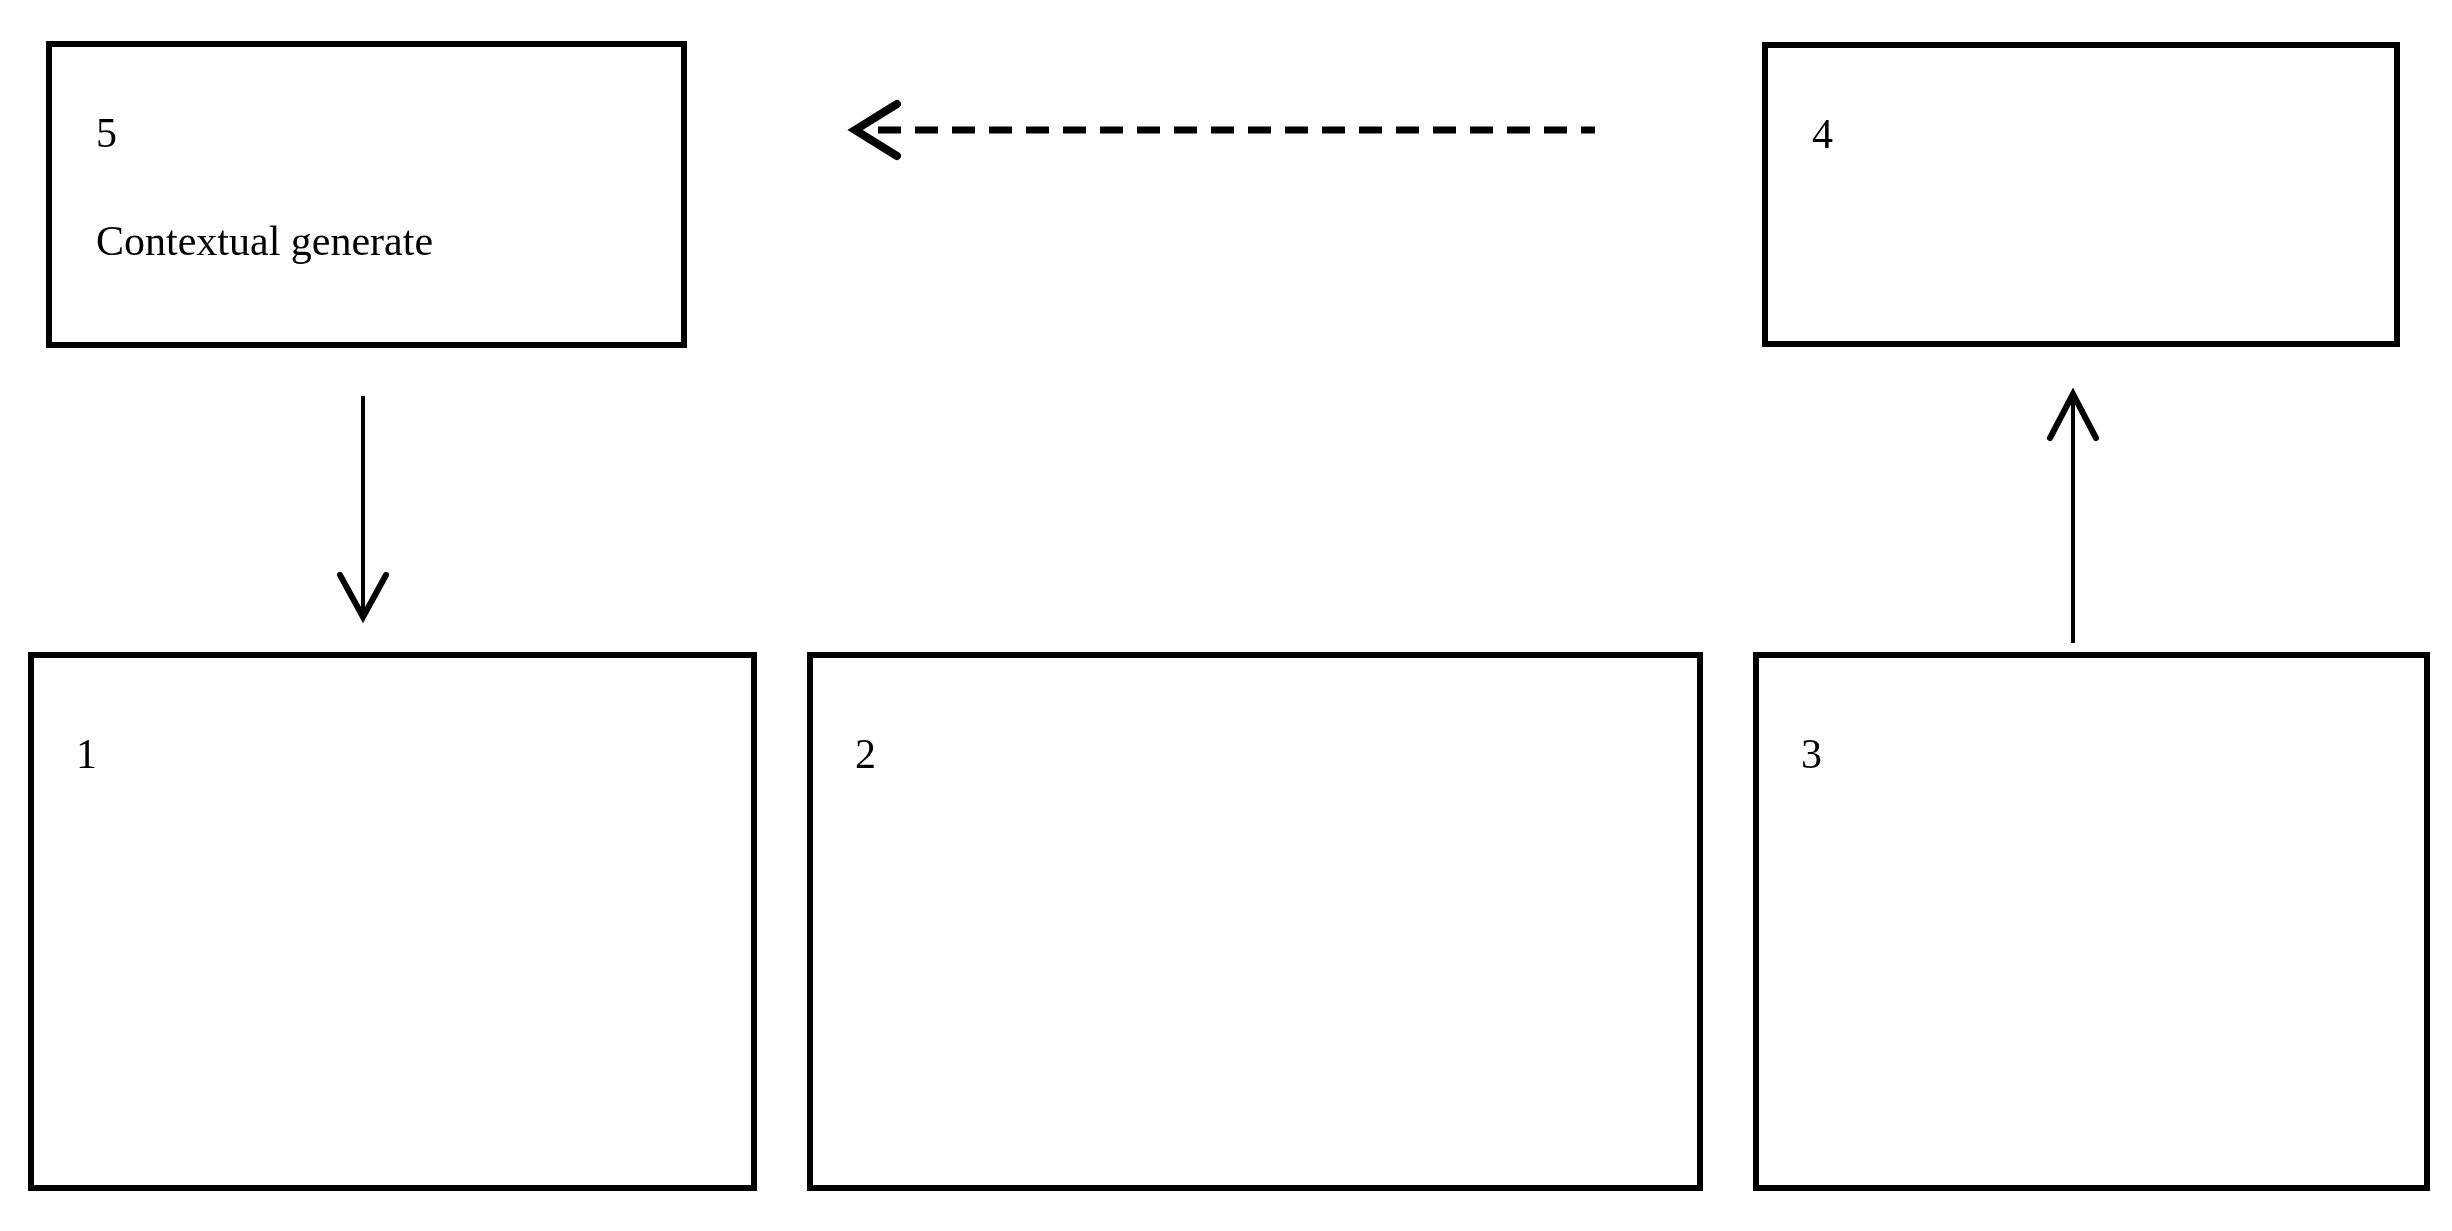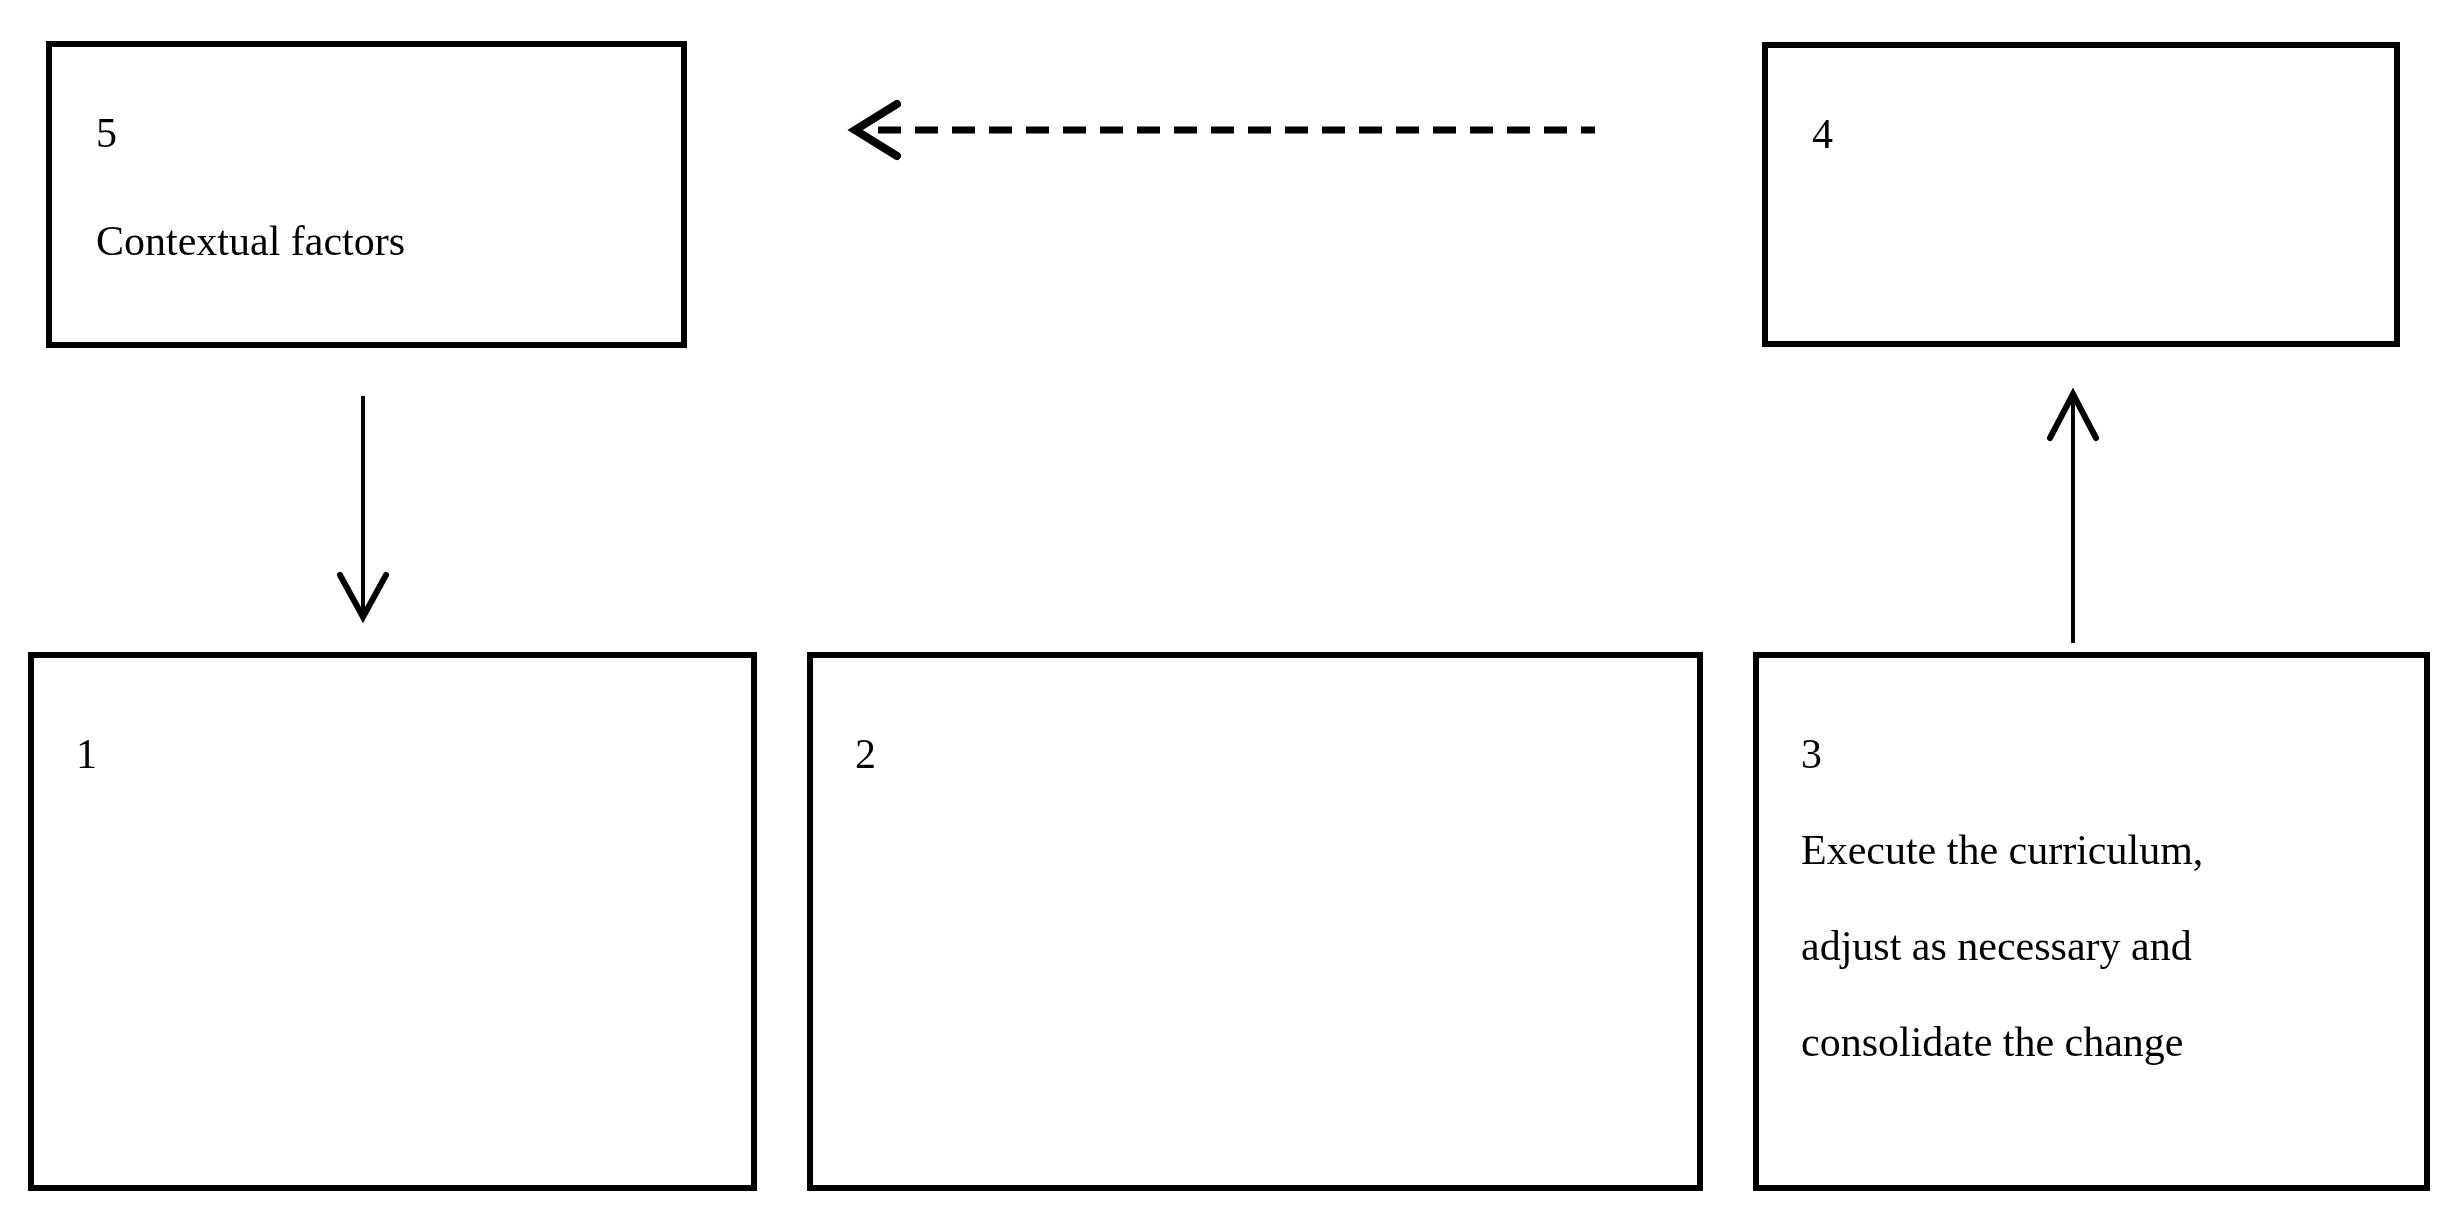--- a/index.html
+++ b/index.html
@@ -48,40 +48,37 @@
   .arrow-down   { left: 323px; top: 392px; }
   .arrow-up     { left: 2033px; top: 388px; }
 </style>
 </head>
 <body>
 
 <div class="canvas">
 
   <div class="box box-5">
     <div class="num">5</div>
-    <div class="desc">Contextual factors</div>
+    <div class="desc">Contextual generate</div>
   </div>
 
   <div class="box box-4">
     <div class="num">4</div>
   </div>
 
   <div class="box box-1">
     <div class="num">1</div>
   </div>
 
   <div class="box box-2">
     <div class="num">2</div>
   </div>
 
   <div class="box box-3">
     <div class="num">3</div>
-    <div class="desc">Execute the curriculum,
-adjust as necessary and
-consolidate the change</div>
   </div>
 
   <svg class="arrow arrow-dashed" width="770" height="70" viewBox="0 0 770 70">
     <line x1="38" y1="35" x2="755" y2="35" stroke="#000000" stroke-width="7" stroke-dasharray="23 14"></line>
     <polyline points="57,9 15,35 57,61" fill="none" stroke="#000000" stroke-width="8" stroke-linecap="round" stroke-linejoin="miter"></polyline>
   </svg>
 
   <svg class="arrow arrow-down" width="80" height="233" viewBox="0 0 80 233">
     <line x1="40" y1="4" x2="40" y2="223" stroke="#000000" stroke-width="4"></line>
     <polyline points="17,183 40,225 63,183" fill="none" stroke="#000000" stroke-width="6" stroke-linecap="round" stroke-linejoin="miter"></polyline>

